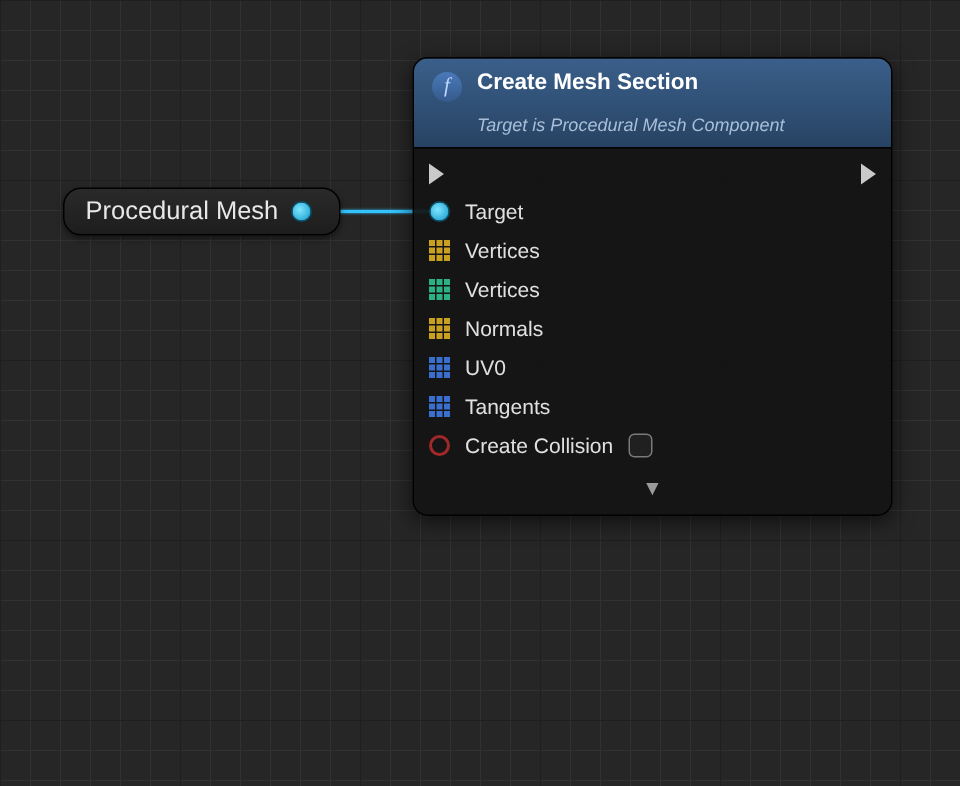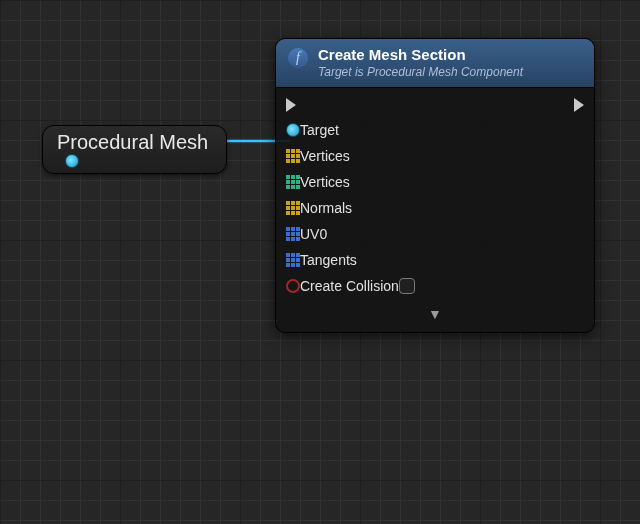--- a/index.html
+++ b/index.html
@@ -24,24 +24,24 @@
     background: linear-gradient(90deg, #35c3ff 0%, #35c3ff 100%);
     box-shadow: 0 0 2px #35c3ff;
   }
   .small-node {
     position: absolute;
     background: linear-gradient(#2a2a2a, #1d1d1d);
     border: 1px solid #000;
     border-radius: 12px;
     padding: 5px 18px 5px 14px;
     display: flex;
+    align-items: center;
     color: #e8e8e8;
-    font-size: 20px;
+    font-size: 17px;
     box-shadow: 0 2px 4px rgba(0,0,0,0.5);
-    flex-direction: column;
   }
   .small-node .pin-dot {
     width: 14px; height: 14px; border-radius: 50%;
     background: radial-gradient(circle at 40% 40%, #7fe6ff, #1196c9);
     border: 1px solid #0a4d66;
     margin-left: 8px;
   }
   .main-node {
     position: absolute;
     width: 320px;
@@ -68,21 +68,21 @@
     font-style: italic;
     font-family: Georgia, serif;
     font-size: 14px;
     margin-top: 1px;
   }
   .header-text .title {
     color: #fff; font-size: 15px; font-weight: 700; line-height: 1.1;
   }
   .header-text .subtitle {
     color: #a9bed8; font-size: 12px; font-style: italic; line-height: 1.1;
-    margin-top: 2px;
+    margin-top: 13px;
   }
   .node-body {
     padding: 10px 10px 4px 10px;
     display: flex;
     flex-direction: column;
     gap: 10px;
     position: relative;
   }
   .exec-row {
     display: flex;
@@ -92,20 +92,21 @@
   .exec-pin {
     width: 0; height: 0;
     border-top: 7px solid transparent;
     border-bottom: 7px solid transparent;
     border-left: 10px solid #c9c9c9;
     filter: drop-shadow(0 0 0.5px #000);
   }
   .pin-row {
     display: flex;
     align-items: center;
+    gap: 10px;
     color: #e0e0e0;
     font-size: 14px;
   }
   .pin { width:14px; height:14px; flex:0 0 14px; display:block; }
   .pin.circle-filled-cyan { border-radius:50%; background: radial-gradient(circle at 40% 40%, #7fe6ff, #1196c9); border:1px solid #0a4d66;}
   .pin.circle-green { border-radius:50%; border:2px solid #2fae4e; background:transparent;}
   .pin.circle-red { border-radius:50%; border:2px solid #a02828; background:transparent;}
   .pin.grid-yellow { background:
     linear-gradient(#caa11f 0 0) 0 0/4px 4px no-repeat,
     linear-gradient(#caa11f 0 0) 5px 0/4px 4px no-repeat,

